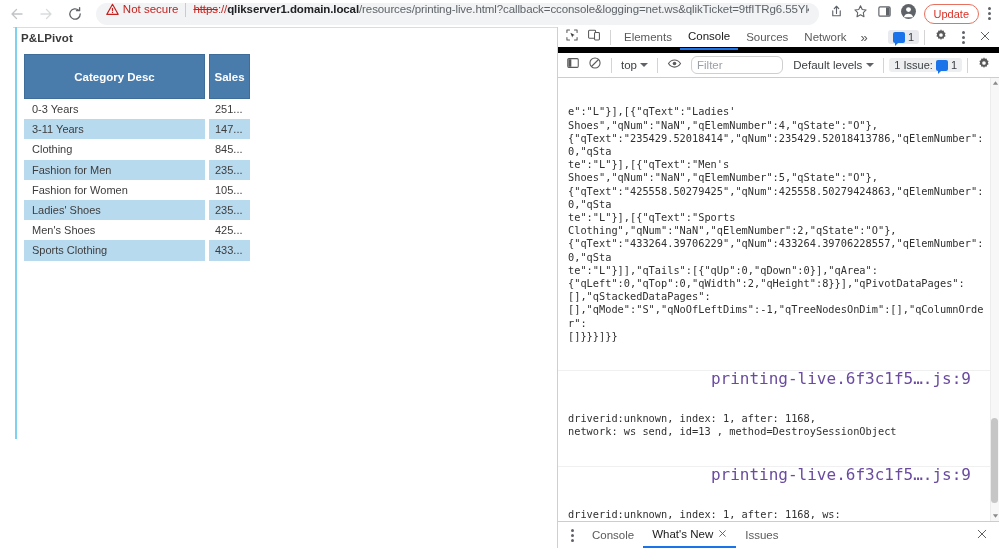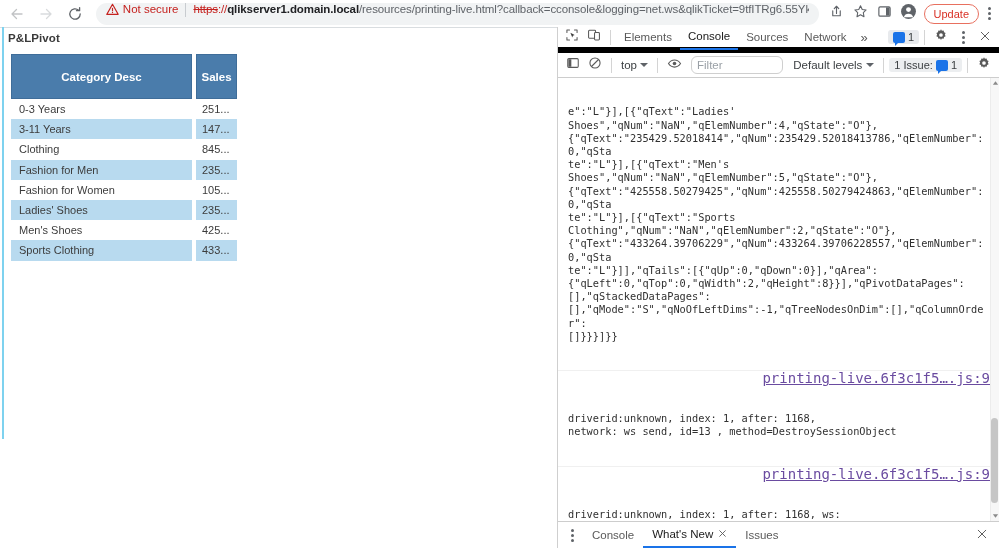--- a/index.html
+++ b/index.html
@@ -64,21 +64,21 @@
     height: 20px; border: 1px solid #e8705f; border-radius: 10px;
     color: #d93025; font-size: 11px; padding: 0 9px;
     display: flex; align-items: center; cursor: pointer;
     margin-left: 3px;
   }
   #kebab-btn { width: 20px; height: 24px; flex:0 0 auto; display:flex; align-items:center; justify-content:center; cursor:pointer;}
   .kebab-dot { width: 3px; height: 3px; background: #5f6368; border-radius: 50%; margin: 1px 0; }
 
   
   #page-viewport {
-    position: absolute; left: 0; top: 27px; width: 557px; height: 412px;
+    position: absolute; left: 13px; top: 27px; width: 557px; height: 412px;
     background: #ffffff; overflow: hidden;
   }
   #page-left-edge {
     position: absolute; left: 2px; top: 0; width: 2px; height: 521px;
     background: #7ed2ef;
   }
   #page-top-edge {
     position: absolute; left: 0; top: 0; width: 557px; height: 1px;
     background: #d9dde0;
   }
@@ -197,23 +197,23 @@
   .log-row {
     position: relative;
     padding: 1px 4px 1px 10px;
     border-bottom: 1px solid #f0f0f0;
     white-space: pre-wrap;
     word-break: break-all;
   }
   .log-row.first { border-bottom: 1px solid #f0f0f0; }
   .log-text { display: block; }
   .log-src {
-    position: absolute; right: 0; top: 1px;
-    color: #6a4ba0; text-decoration: underline;
-    font-size: 14px; white-space: nowrap; cursor: pointer;
+    position: absolute; right: 19px; top: 1px;
+    color: #6a4ba0; 
+    font-size: 16px; white-space: nowrap; cursor: pointer;
   }
   #console-vscroll {
     position: absolute; right: 0; top: 0; width: 9px; height: 100%;
     background: #f7f7f7; border-left: 1px solid #ececec;
   }
   #console-vthumb {
     position: absolute; right: 1px; width: 7px; background: #c6c6c6; border-radius: 4px;
   }
   .scroll-arrow { position:absolute; left:1px; width:7px; height:8px; display:flex; align-items:center; justify-content:center;}
 

